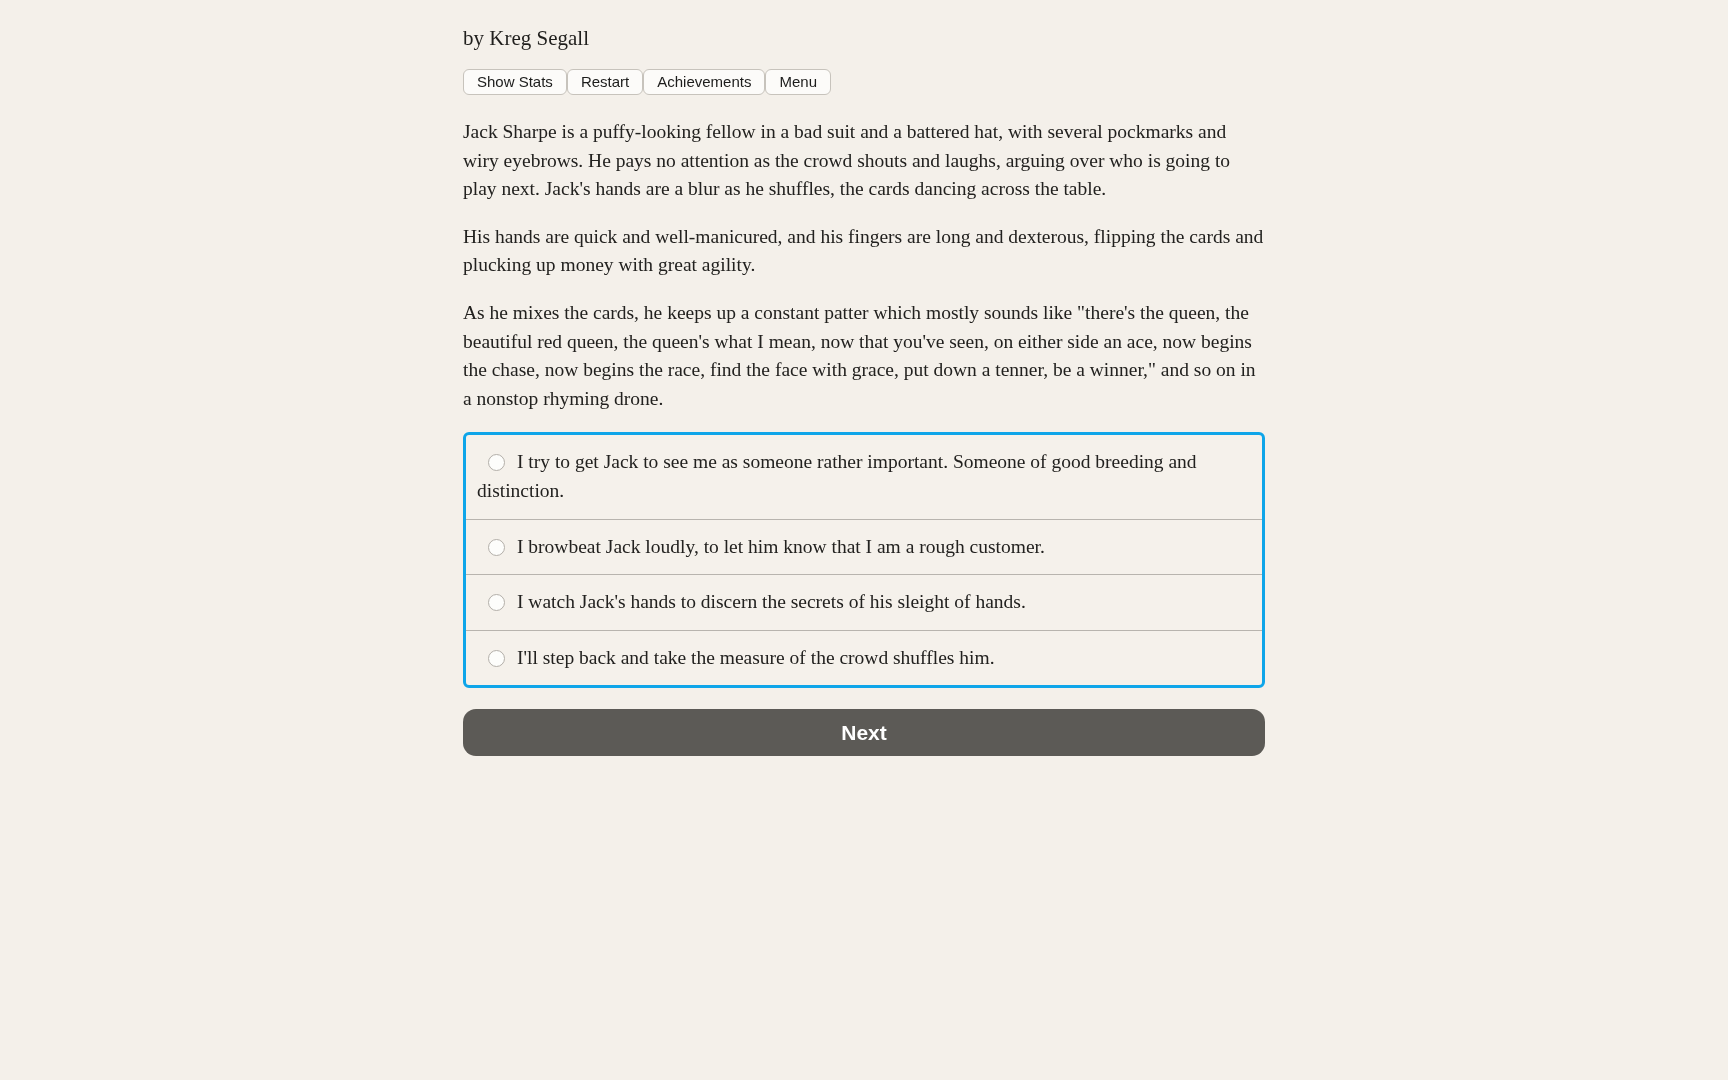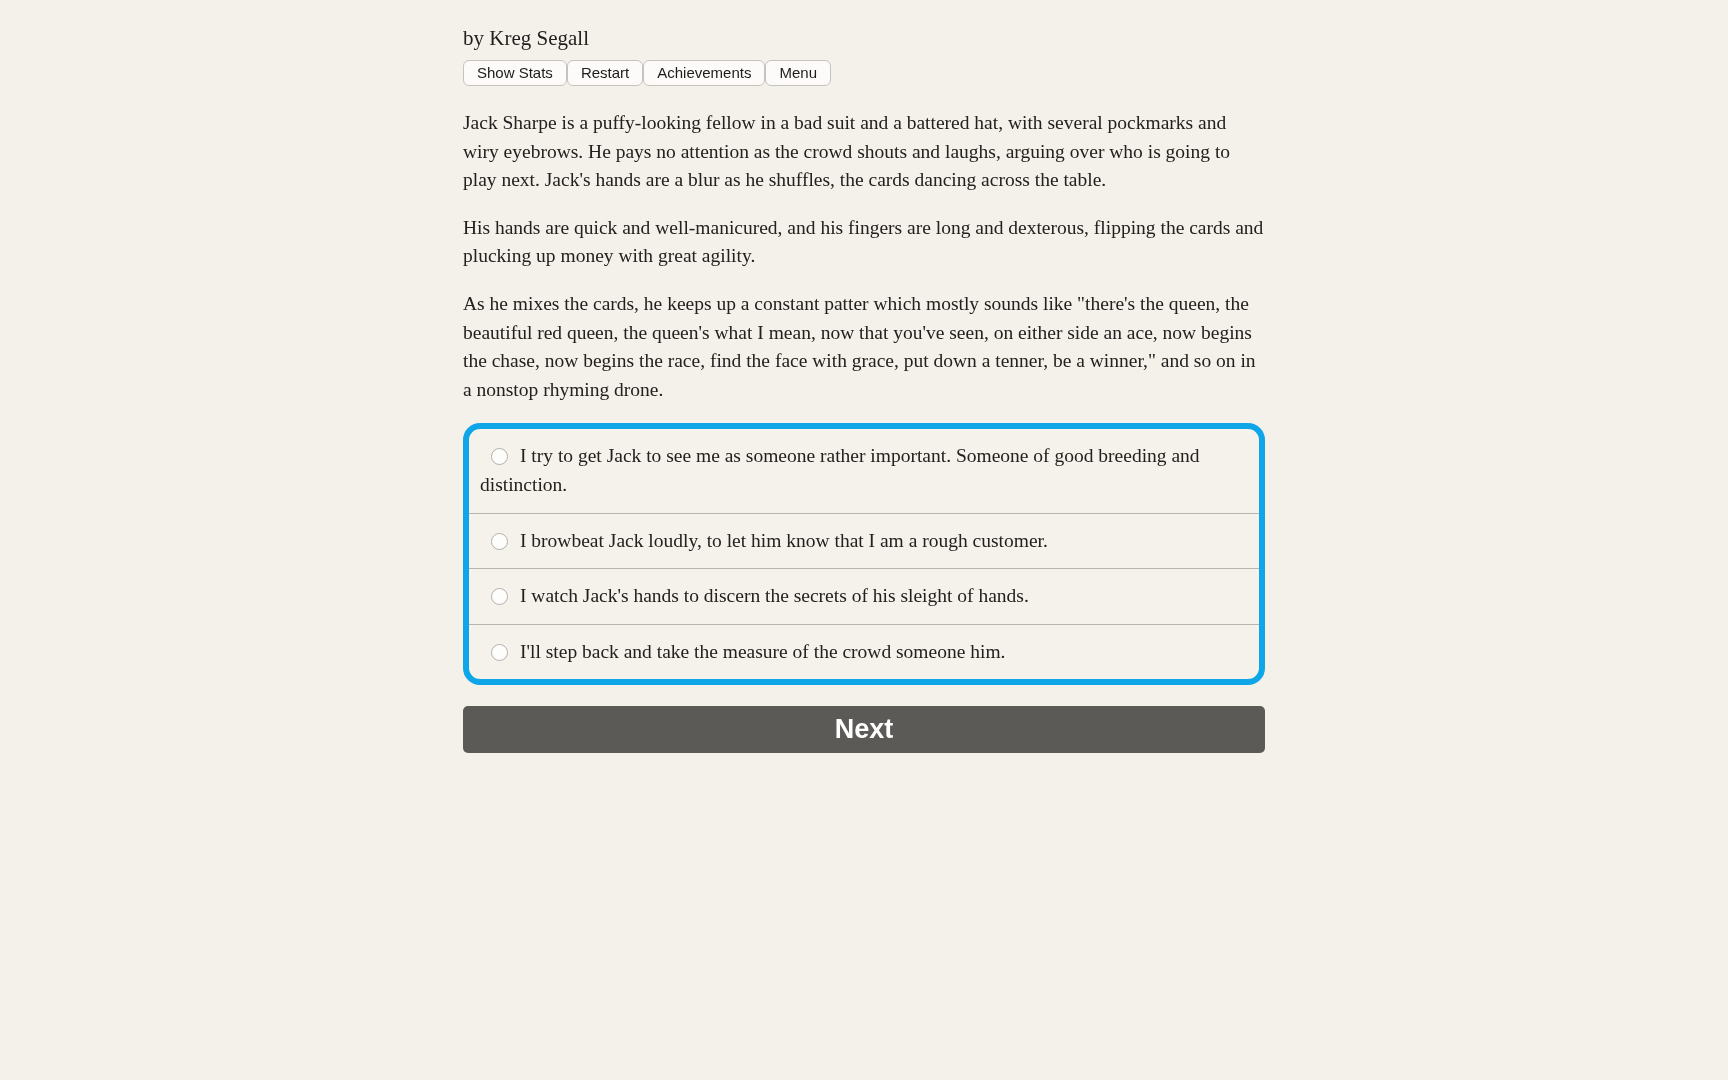--- a/index.html
+++ b/index.html
@@ -20,21 +20,21 @@
     font-weight: 400;
     line-height: 38px;
     color: #201f1d;
     margin-bottom: 15px;
   }
   .byline {
     font-size: 21px;
     font-weight: 400;
     line-height: 28px;
     color: #201f1d;
-    margin-bottom: 8px;
+    margin-bottom: 17px;
   }
   .toolbar {
     display: flex;
     margin-bottom: 23px;
   }
   .toolbar button {
     font-family: "Liberation Sans", sans-serif;
     font-size: 15px;
     color: #1c1c1b;
     background: #fcfbf9;
@@ -43,22 +43,22 @@
     padding: 3px 13px 4px;
     line-height: 17px;
     cursor: pointer;
   }
   .story p {
     font-size: 19.5px;
     line-height: 28.6px;
     margin-bottom: 19px;
   }
   .choice-box {
-    border: 6px solid #0ea5e9;
-    border-radius: 17px;
+    border: 3px solid #0ea5e9;
+    border-radius: 6px;
     background: #f5f1eb;
     margin-top: 6px;
     overflow: hidden;
   }
   .choice-row {
     padding: 13px 18px 13px 11px;
     font-size: 19.5px;
     line-height: 28.6px;
     border-top: 1px solid #b8b4ae;
     cursor: pointer;
@@ -80,25 +80,25 @@
     width: 18px;
     height: 18px;
     background: radial-gradient(circle at 50% 50%, #ffffff 0 3.4px, #2e7cf2 3.5px);
   }
   .next-button {
     display: block;
     width: 100%;
     height: 47px;
     margin-top: 21px;
     border: none;
-    border-radius: 5px;
+    border-radius: 13px;
     background: #5c5a56;
     color: #ffffff;
     font-family: "Liberation Sans", sans-serif;
-    font-size: 27px;
+    font-size: 21px;
     font-weight: bold;
     cursor: pointer;
   }
 </style>
 </head>
 <body>
 
 <div class="container">
 
   <div class="byline">by Kreg Segall</div>
@@ -120,19 +120,19 @@
     <div class="choice-row">
       <span class="choice-text"><span class="radio"></span><span>I try to get Jack to see me as someone rather important. Someone of good breeding and distinction.</span></span>
     </div>
     <div class="choice-row">
       <span class="choice-text"><span class="radio"></span><span>I browbeat Jack loudly, to let him know that I am a rough customer.</span></span>
     </div>
     <div class="choice-row">
       <span class="choice-text"><span class="radio"></span><span>I watch Jack's hands to discern the secrets of his sleight of hands.</span></span>
     </div>
     <div class="choice-row">
-      <span class="choice-text"><span class="radio"></span><span>I'll step back and take the measure of the crowd someone him.</span></span>
+      <span class="choice-text"><span class="radio"></span><span>I'll step back and take the measure of the crowd shuffles him.</span></span>
     </div>
   </div>
 
   <button class="next-button">Next</button>
 
 </div>
 
 </body></html>

